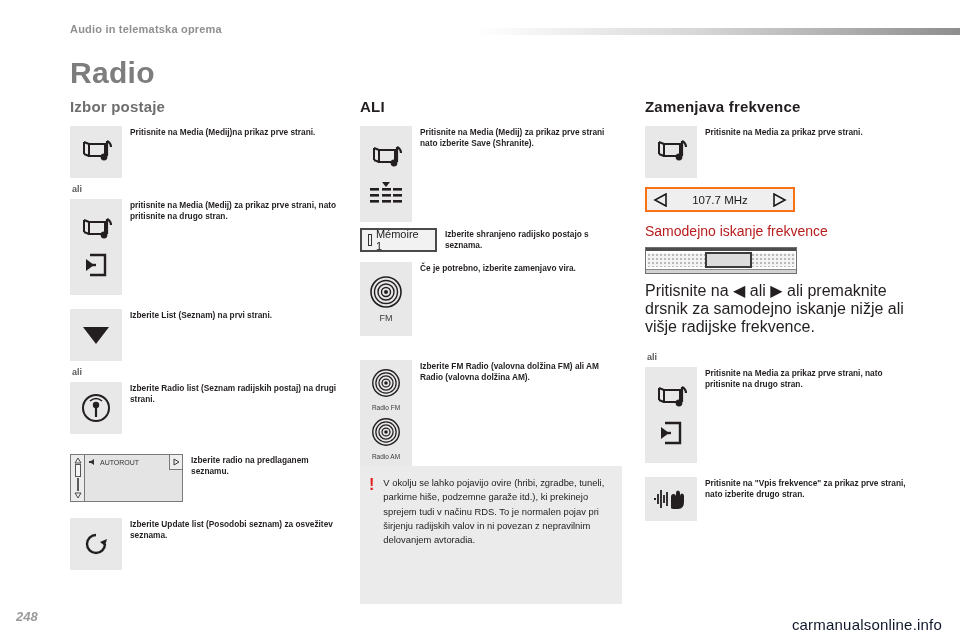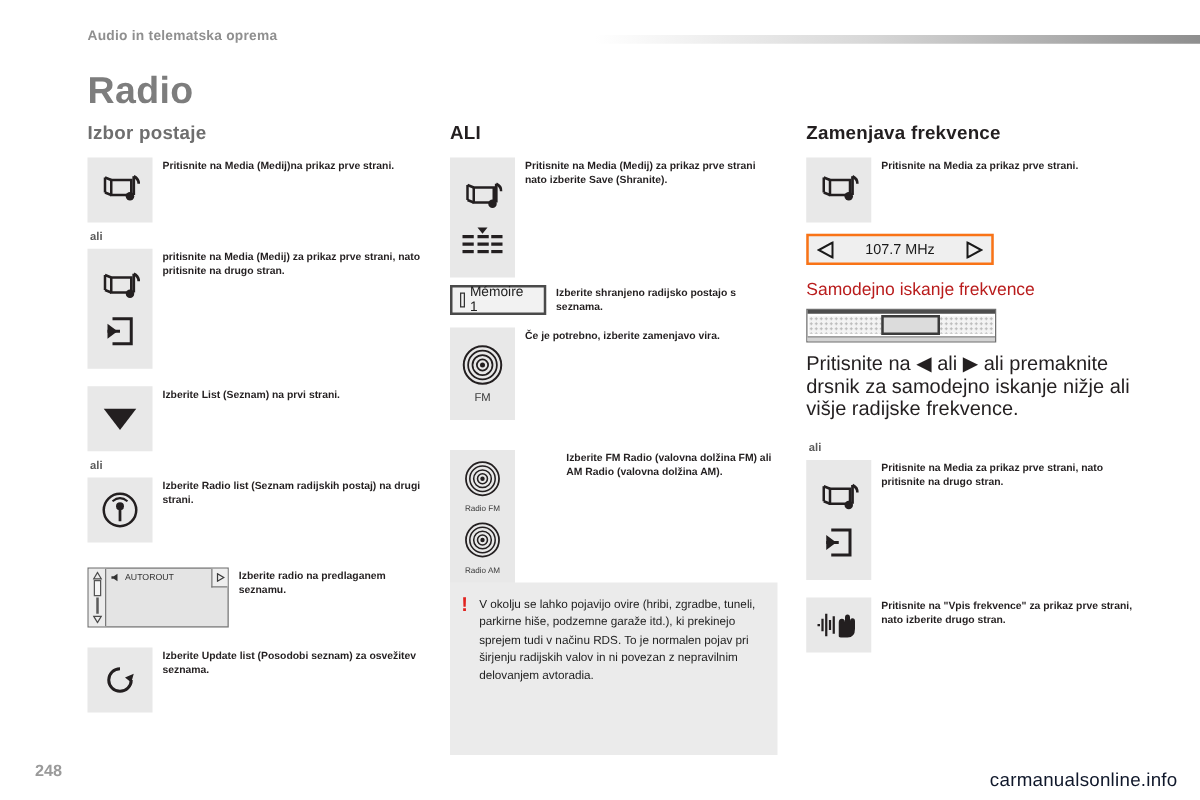--- a/index.html
+++ b/index.html
@@ -135,22 +135,22 @@
   #notice .bang {
     color:#e1231f; font-weight:bold; font-size:16px; line-height:1;
     flex:0 0 auto; padding-top:1px;
   }
   #notice .ntext {
     font-size:9.4px; line-height:1.52; color:#1d1d1d; padding-left:9px;
   }
 
   
   #page-number {
-    position:absolute; left:28px; bottom:16px;
-    font-size:13px; font-weight:bold; color:#9a9a9a;
+    position:absolute; left:16px; bottom:16px;
+    font-size:13px; font-weight:bold; color:#9a9a9a;font-style:italic;
   }
   #watermark {
     position:absolute; right:18px; bottom:7px;
     font-size:15px; color:#0f172a; letter-spacing:.2px;
   }
 </style>
 </head>
 <body>
 
 <div id="header-band">
@@ -323,21 +323,21 @@
           <circle cx="17" cy="17" r="8" fill="none" stroke="#231f20" stroke-width="1.4"></circle>
           <circle cx="17" cy="17" r="4.5" fill="none" stroke="#231f20" stroke-width="1.4"></circle>
           <circle cx="17" cy="17" r="2" fill="#231f20"></circle>
         </svg>
       </span>
       <span style="font-size:9px;color:#3a3a3a;">FM</span>
     </div>
     <div class="txt">Če je potrebno, izberite zamenjavo vira.</div>
   </div>
 
-  <div class="step" style="margin-top:24px;gap:33px;">
+  <div class="step" style="margin-top:24px;">
     <div class="icon-box ib-108">
       <span>
         <svg width="30" height="30" viewBox="0 0 34 34">
           <circle cx="17" cy="17" r="15" fill="none" stroke="#231f20" stroke-width="1.6"></circle>
           <circle cx="17" cy="17" r="11.5" fill="none" stroke="#231f20" stroke-width="1.4"></circle>
           <circle cx="17" cy="17" r="8" fill="none" stroke="#231f20" stroke-width="1.4"></circle>
           <circle cx="17" cy="17" r="4.5" fill="none" stroke="#231f20" stroke-width="1.4"></circle>
           <circle cx="17" cy="17" r="2" fill="#231f20"></circle>
         </svg>
       </span>

